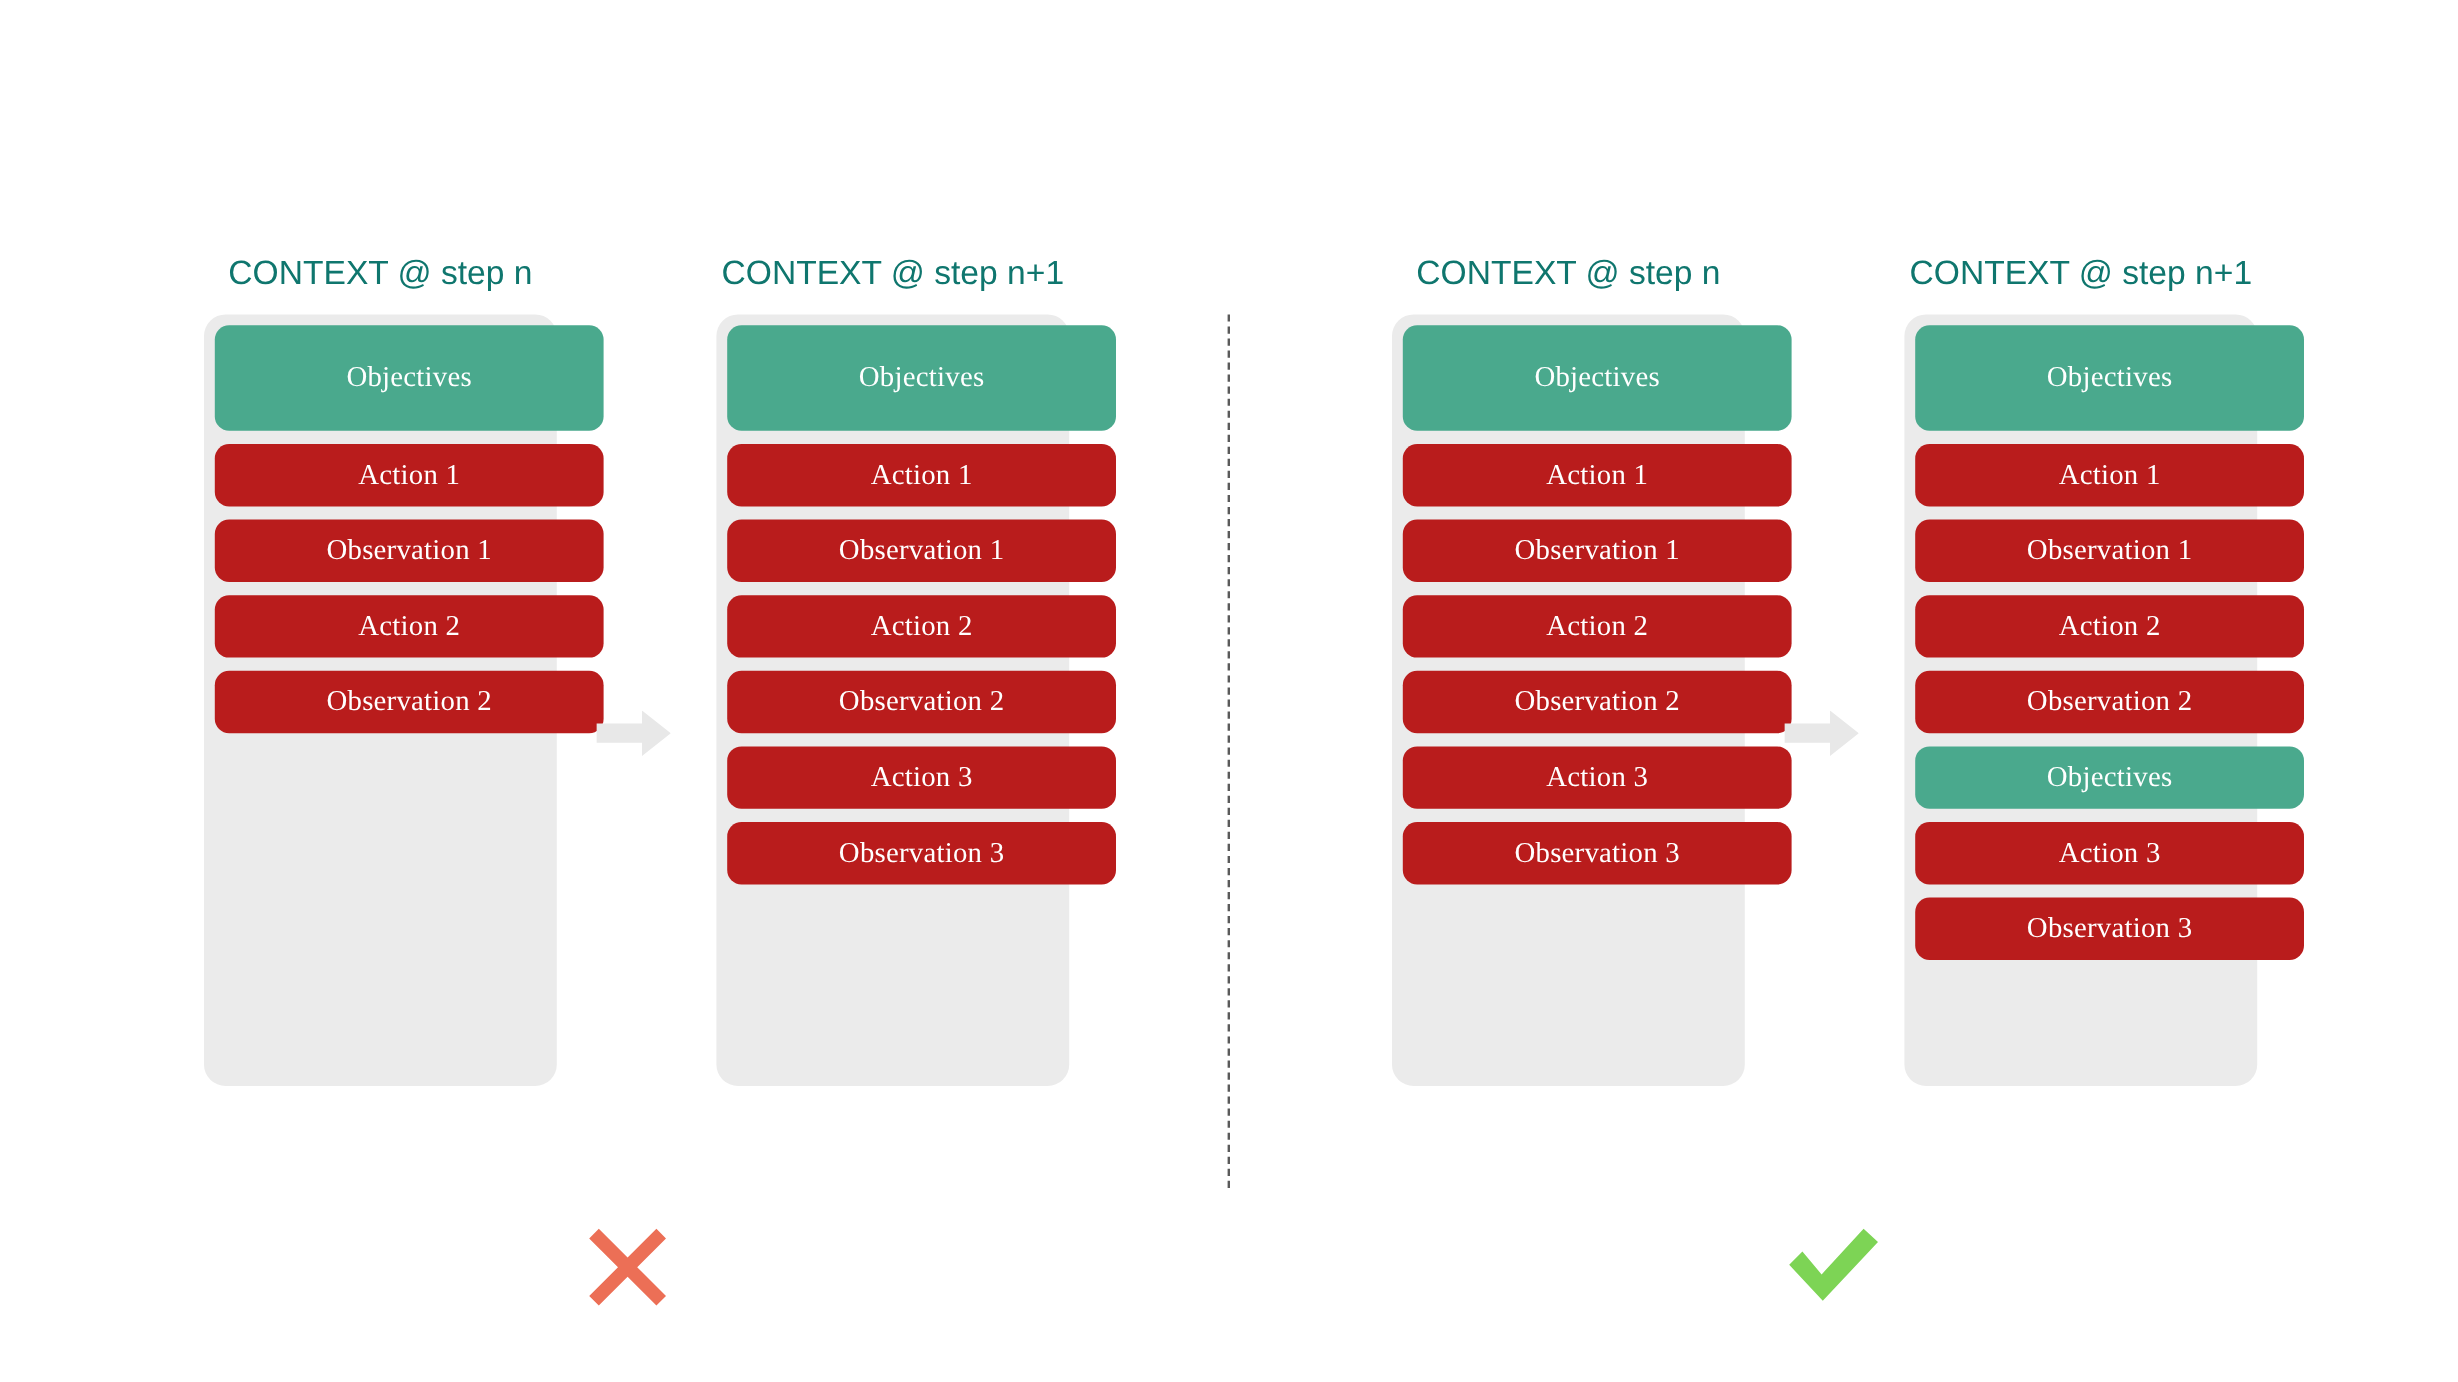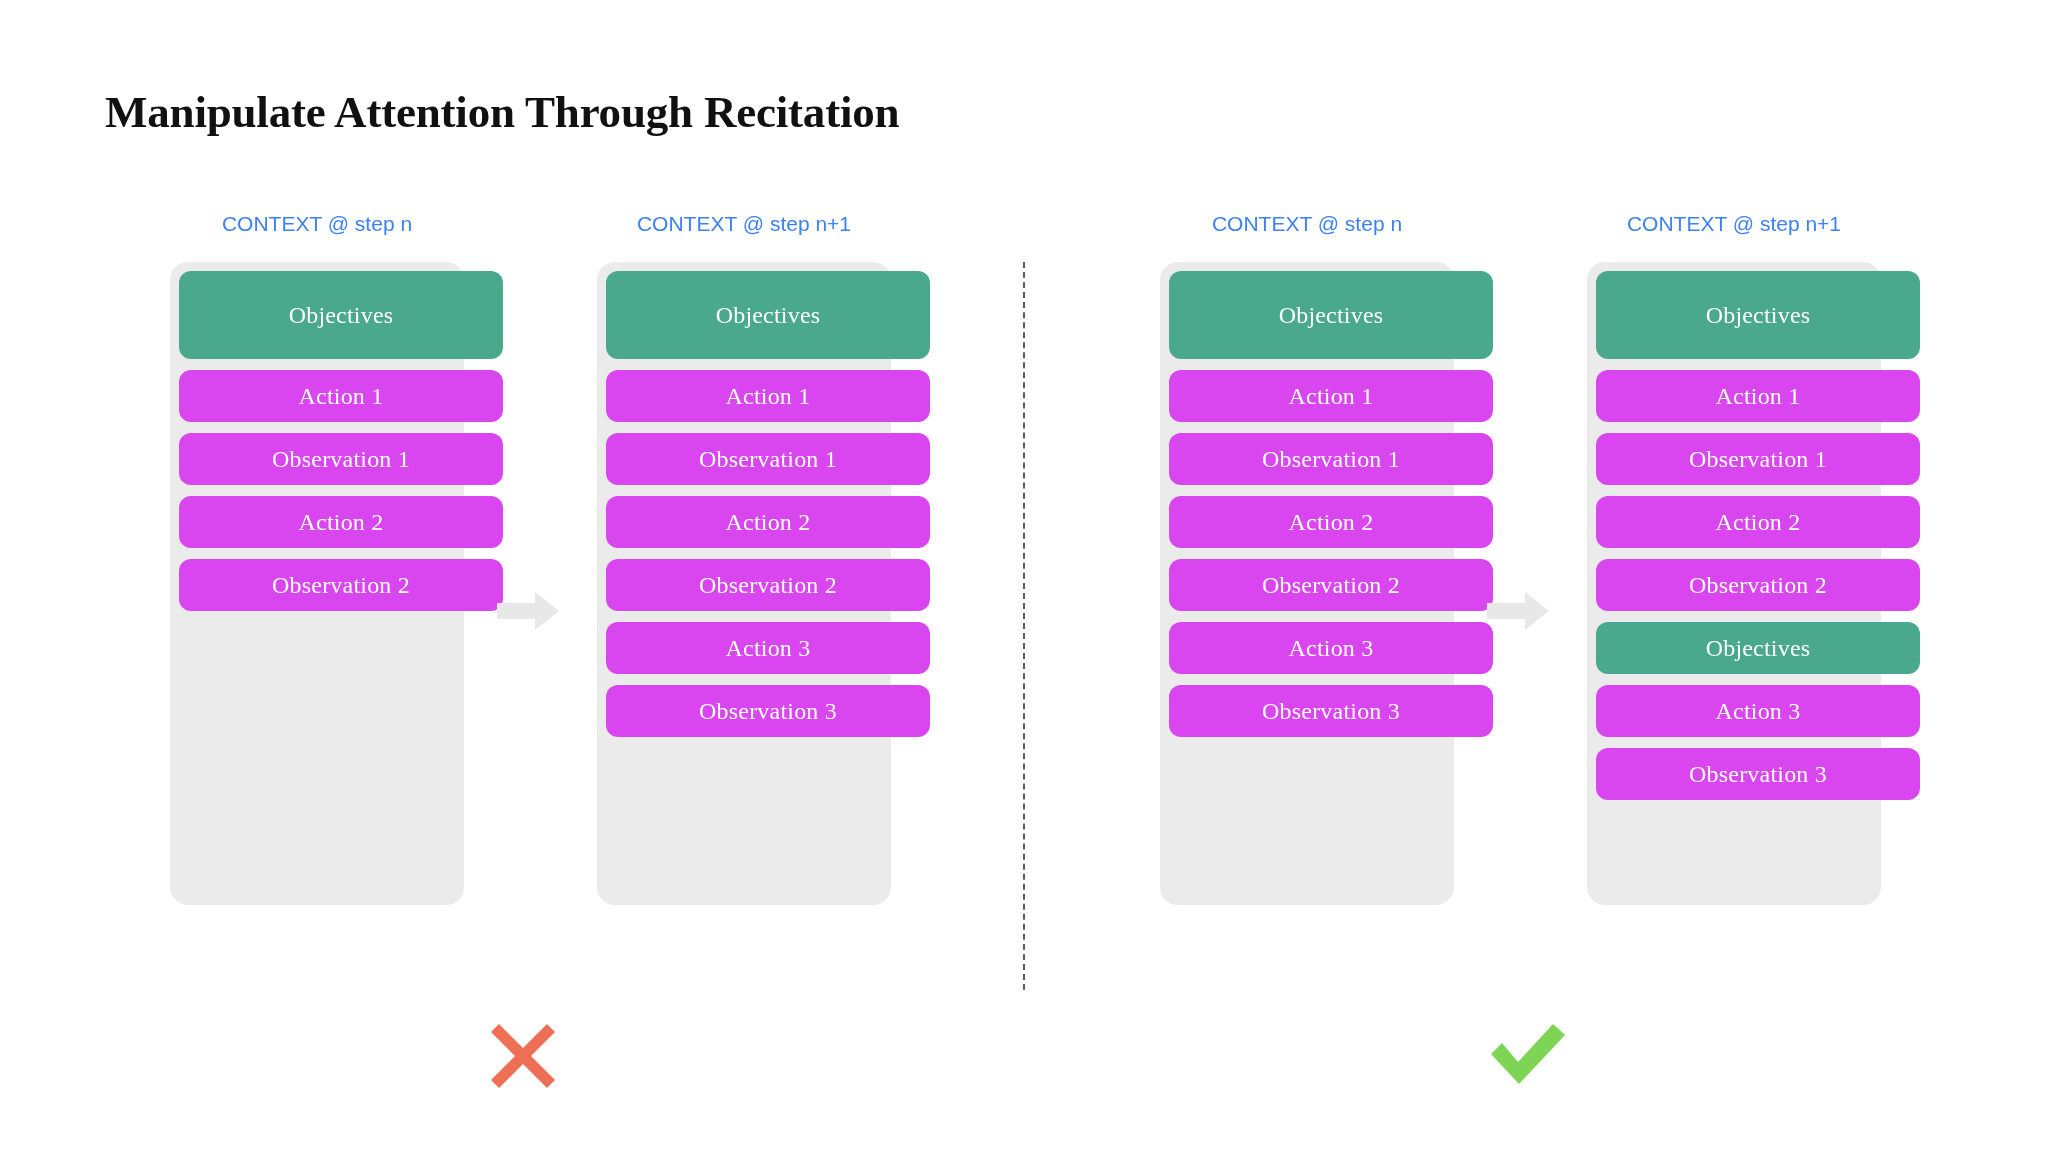--- a/index.html
+++ b/index.html
@@ -55,22 +55,22 @@
   .group.g3 { left: 1160px; }
   .group.g4 { left: 1587px; }
 
   .col-label {
     position: absolute;
     top: -50px;
     left: 0;
     width: 294px;
     text-align: center;
     font-family: "Liberation Sans", sans-serif;
-    font-size: 21px;
-    color: #3b82f6;
+    font-size: 28px;
+    color: #0f766e;
     white-space: nowrap;
   }
 
   .panel {
     position: relative;
     width: 294px;
     height: 643px;
     background: #ebebeb;
     border-radius: 18px;
     padding: 9px 9px 0 9px;
@@ -84,21 +84,21 @@
     border-radius: 12px;
     display: flex;
     align-items: center;
     justify-content: center;
     font-family: "Liberation Serif", "DejaVu Serif", serif;
     font-size: 24px;
     color: #ffffff;
     letter-spacing: 0.2px;
     box-sizing: border-box;
   }
-  .block.gray  { background: #d946ef; }
+  .block.gray  { background: #b91c1c; }
   .block.teal  { background: #4aa98d; }
   .block.tall  { height: 88px; }
 
   
   .arrow {
     position: absolute;
     top: 592px;
     width: 62px;
     height: 38px;
   }
@@ -113,21 +113,20 @@
   }
   .mark.cross { left: 489px; }
   .mark.check { left: 1487px; }
   .mark svg { display: block; }
 </style>
 </head>
 <body>
 
 <div class="slide">
 
-  <div class="title">Manipulate Attention Through Recitation</div>
 
   <div class="divider"></div>
 
   <div class="group g1">
     <div class="col-label">CONTEXT @ step n</div>
     <div class="panel">
       <div class="block teal tall">
           <span>Objectives</span>
         </div>
       <div class="block gray">

